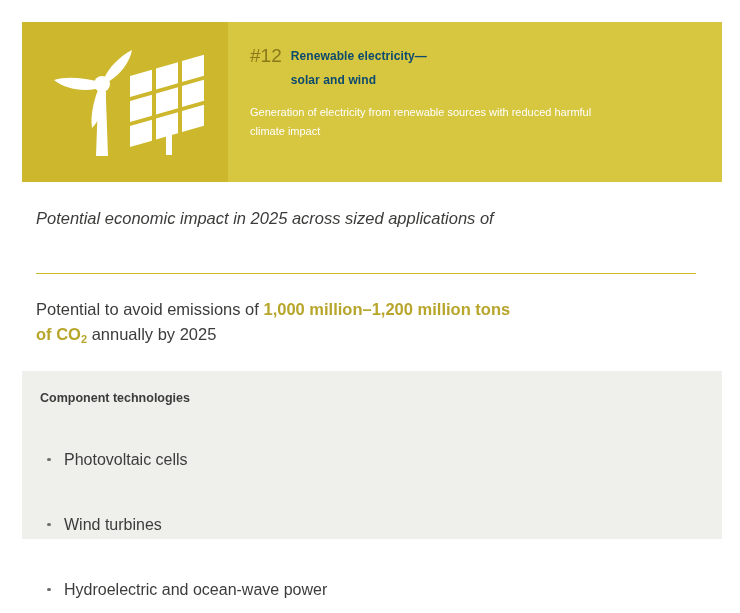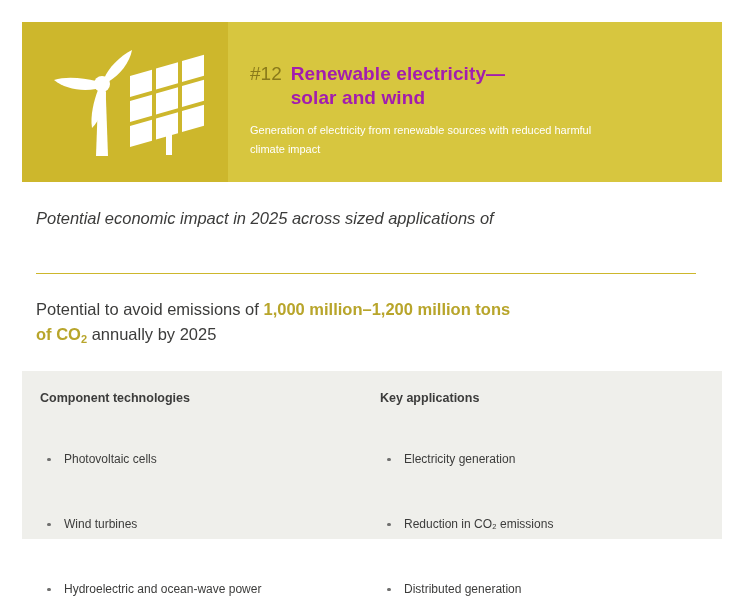--- a/index.html
+++ b/index.html
@@ -33,39 +33,39 @@
     align-items: stretch;
   }
   .header-icon-panel {
     width: 206px;
     background: #cdb72c;
     position: relative;
   }
   .header-text-panel {
     flex: 1;
     background: #d7c63f;
-    padding: 40px 30px 0 22px;
+    padding: 22px 30px 0 22px;
     box-sizing: border-box;
   }
   .title-row {
     display: flex;
     align-items: flex-start;
   }
   .rank {
     font-size: 19px;
     color: #8a7a1a;
     font-weight: normal;
     line-height: 24px;
     margin-right: 9px;
     white-space: nowrap;
   }
   .title {
-    font-size: 19px;
+    font-size: 12px;
     font-weight: bold;
-    color: #a21caf;
+    color: #0c4a6e;
     line-height: 24px;
     letter-spacing: 0.1px;
   }
   .subtitle {
     margin-top: 11px;
     font-size: 11px;
     line-height: 19px;
     color: #ffffff;
     max-width: 360px;
   }
@@ -144,21 +144,21 @@
     font-weight: bold;
     color: #3c3c3b;
     margin: 0 0 11px 0;
   }
   ul.bullets {
     list-style: none;
     margin: 0;
     padding: 0;
   }
   ul.bullets li {
-    font-size: 12px;
+    font-size: 16px;
     line-height: 21px;
     color: #3c3c3b;
     padding-left: 24px;
     position: relative;
     margin-top: 44px;
   }
   ul.bullets li::before {
     content: "";
     position: absolute;
     left: 7px;
@@ -237,24 +237,16 @@
     <div class="col col-left">
       <p class="col-head">Component technologies</p>
       <ul class="bullets">
         <li>Photovoltaic cells</li>
         <li>Wind turbines</li>
         <li>Hydroelectric and ocean-wave power</li>
         <li>Geothermal energy</li>
       </ul>
     </div>
 
-    <div class="col col-right">
-      <p class="col-head">Key applications</p>
-      <ul class="bullets">
-        <li>Electricity generation</li>
-        <li>Reduction in CO₂ emissions</li>
-        <li>Distributed generation</li>
-      </ul>
-    </div>
 
   </div>
 
 </div>
 
 </body></html>

